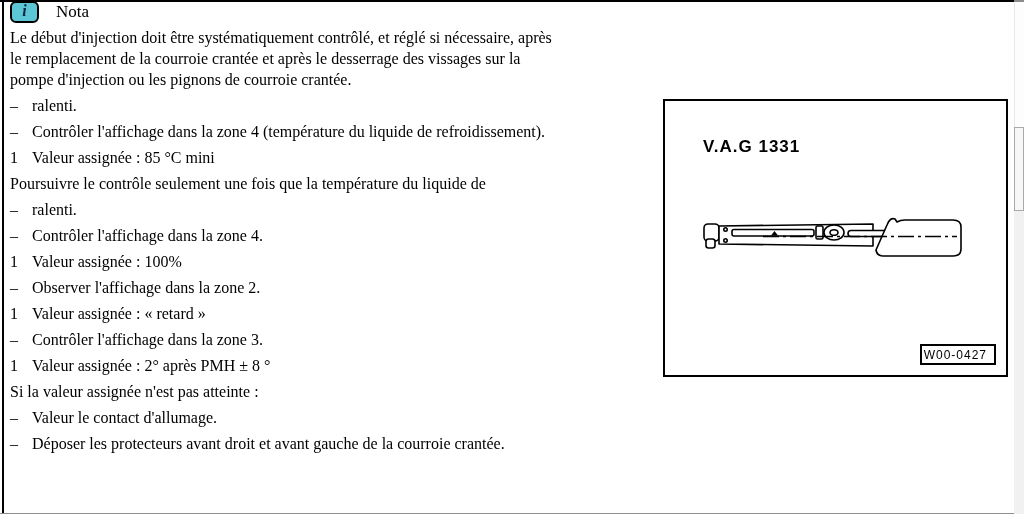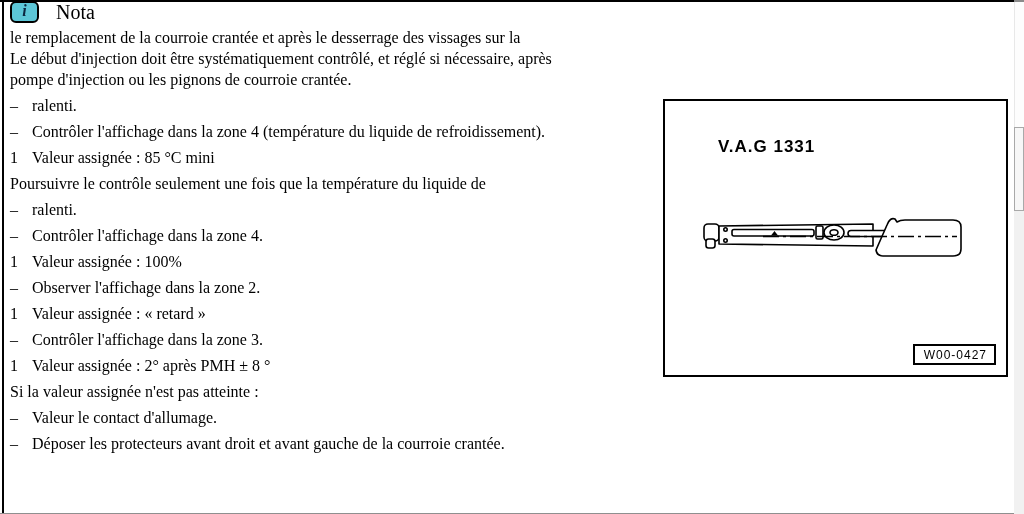--- a/index.html
+++ b/index.html
@@ -17,44 +17,44 @@
   
   .note-header{position:absolute;left:10px;top:1px;display:flex;align-items:center;gap:17px;}
   .note-icon{
     width:25px;height:18px;background:#5cc6d7;border:2px solid #000;border-radius:6px;
     display:flex;align-items:center;justify-content:center;margin-top:-1px;
   }
   .note-icon span{
     font-family:"Liberation Serif",serif;font-style:italic;font-weight:bold;
     font-size:16px;line-height:14px;color:#0c2740;transform:translateY(-1px);
   }
-  .note-label{font-size:20px;line-height:22px;}
+  .note-label{font-size:17px;line-height:22px;}
 
   
   .text-col{position:absolute;left:10px;top:27px;width:652px;}
   .block{display:flex;align-items:center;margin-bottom:5px;}
   .block .marker{flex:0 0 22px;width:22px;font-size:16px;line-height:21px;}
   .block.p .lines{margin-left:0;}
   .lines{flex:1 1 auto;}
   .line{font-size:16px;line-height:21px;white-space:nowrap;}
 
   
   .figure-box{
     position:absolute;left:663px;top:99px;width:341px;height:274px;
     border:2px solid #000;background:#fff;
   }
   .tool-name{
-    position:absolute;left:53px;top:36px;
+    position:absolute;left:38px;top:36px;
     font-family:"Liberation Sans",sans-serif;font-weight:bold;font-size:17px;letter-spacing:1px;
   }
   .wrench{position:absolute;left:36px;top:108px;}
   .drawing-ref{
     position:absolute;right:10px;bottom:10px;border:2px solid #000;background:#fff;
     font-family:"Liberation Sans",sans-serif;font-size:12px;letter-spacing:1px;
-    padding:2px 7px 1px 9px;
+    padding:2px 7px 1px 2px;
   }
 
   
   .scrollbar{position:absolute;top:2px;right:0;width:10px;height:512px;background:#f1f1f1;}
   .sb-top{position:absolute;top:0;left:0;right:0;height:125px;background:#fdfdfd;border-left:1px solid #e8e8e8;}
   .sb-thumb{
     position:absolute;top:125px;left:0;right:0;height:84px;
     background:#f7f7f7;border:1px solid #a9a9a9;box-sizing:border-box;
   }
 </style>
@@ -69,22 +69,22 @@
 <div class="note-header">
   <div class="note-icon">
     <span>i</span>
   </div>
   <div class="note-label">Nota</div>
 </div>
 
 <div class="text-col">
     <div class="block p">
       <div class="lines">
+        <div class="line">Le début d'injection doit être systématiquement contrôlé, et réglé si nécessaire, après</div>
         <div class="line">le remplacement de la courroie crantée et après le desserrage des vissages sur la</div>
-        <div class="line">Le début d'injection doit être systématiquement contrôlé, et réglé si nécessaire, après</div>
         <div class="line">pompe d'injection ou les pignons de courroie crantée.</div>
       </div>
     </div>
     <div class="block dash">
       <span class="marker">–</span>
       <div class="lines">
         <div class="line">ralenti.</div>
       </div>
     </div>
     <div class="block dash">

